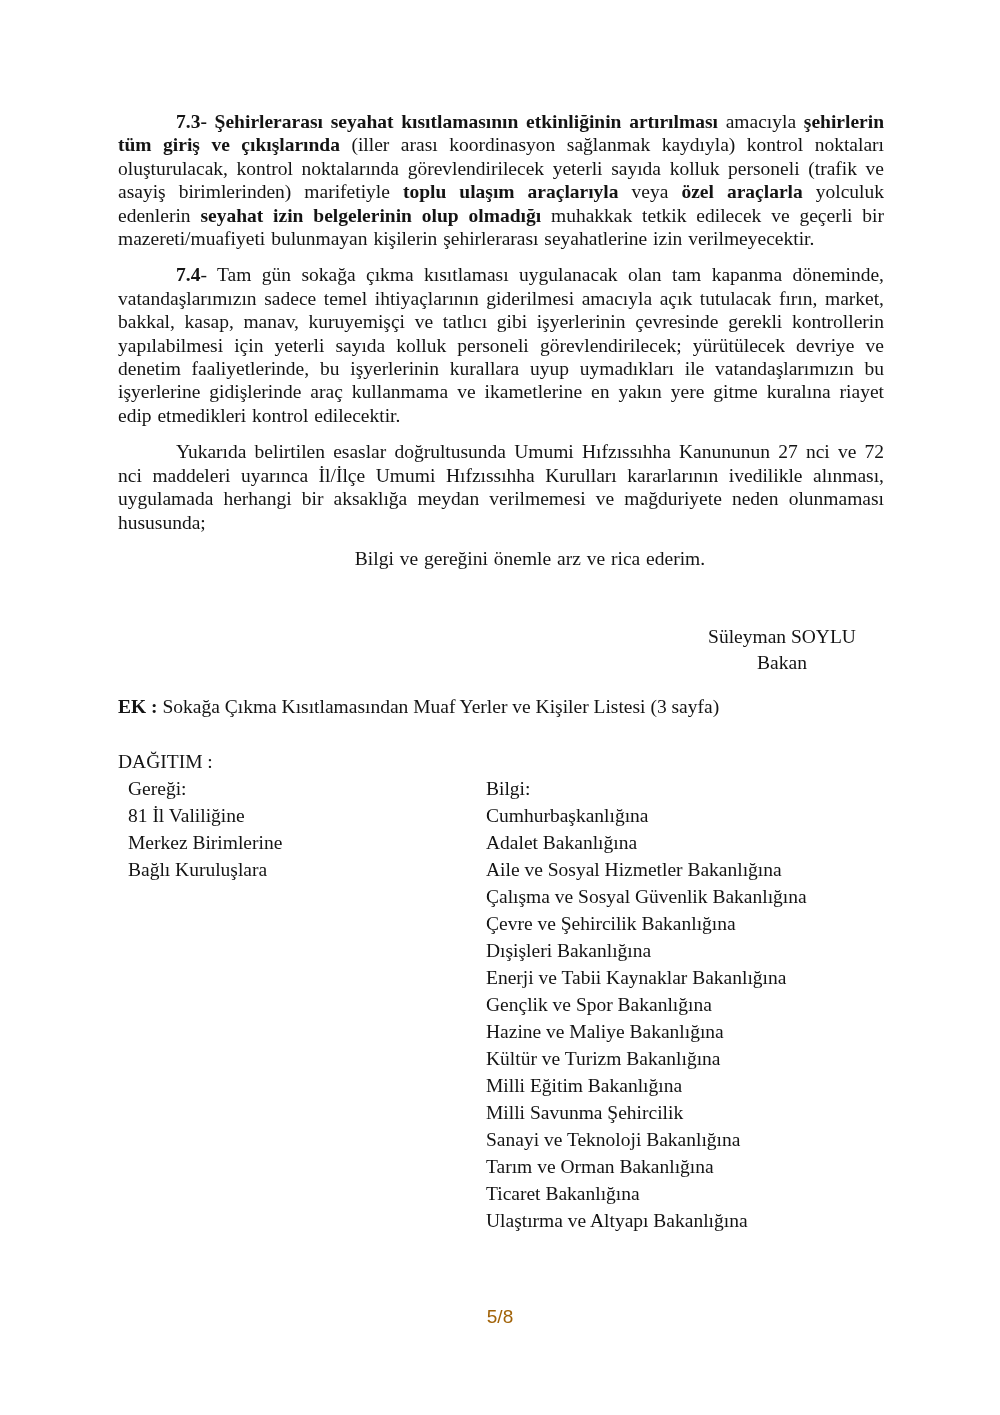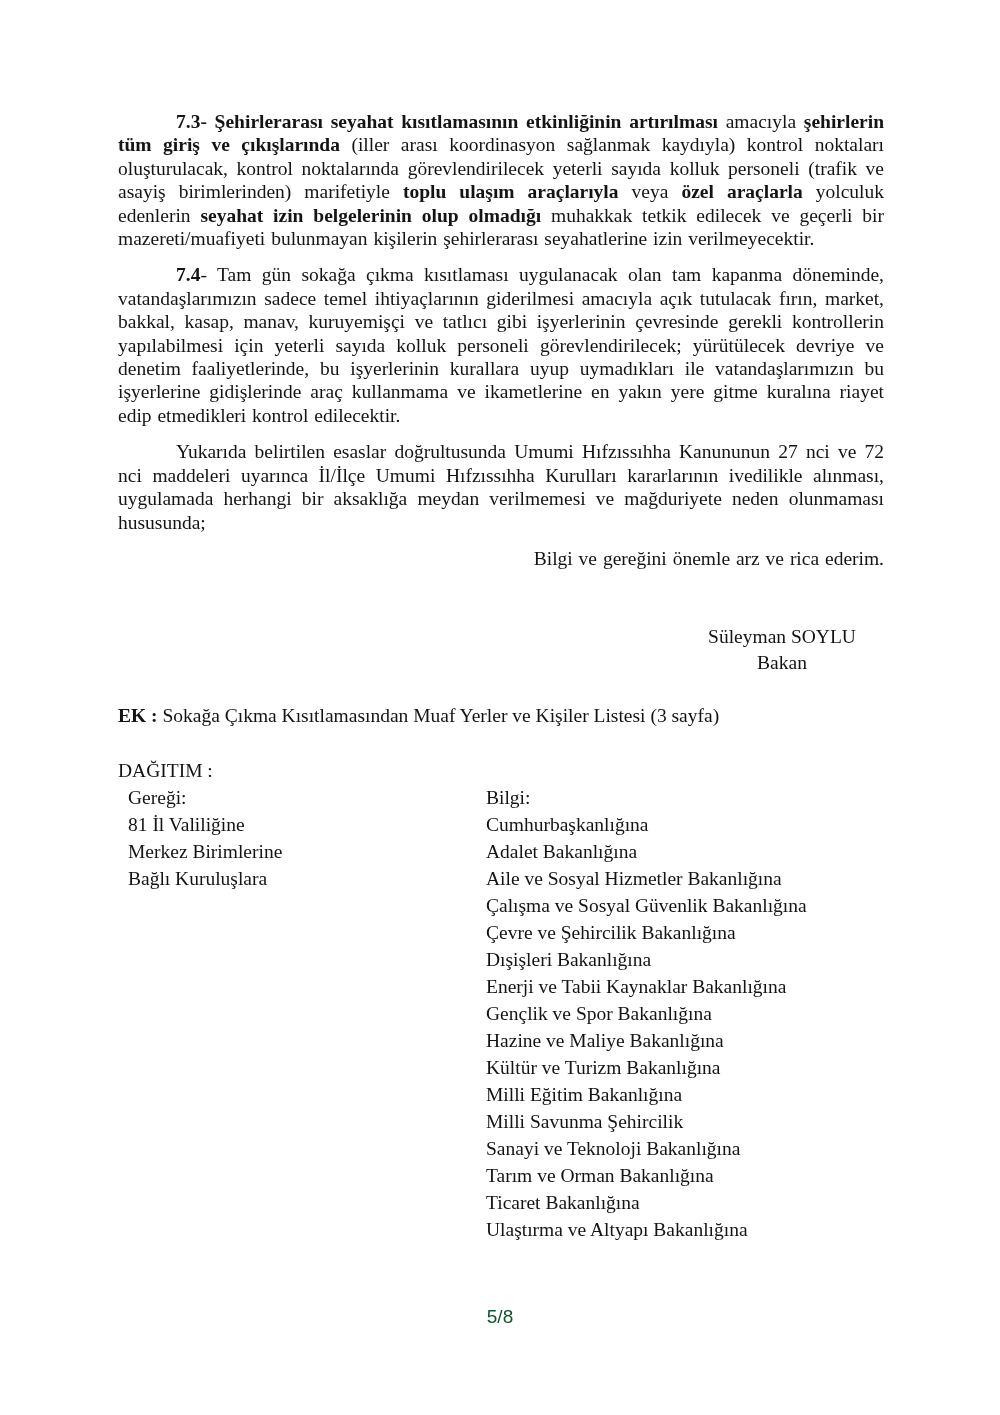--- a/index.html
+++ b/index.html
@@ -23,36 +23,36 @@
   }
   p.body-par {
     margin: 0 0 13px 0;
     font-size: 19.5px;
     line-height: 23.4px;
     text-align: justify;
     text-indent: 58px;
     word-spacing: 1px;
   }
   p.body-par.no-justify {
-    text-align: right;
+    text-align: center;
   }
   .b { font-weight: bold; }
   .signature {
     margin-top: 54px;
     margin-left: auto;
     margin-right: 0;
     width: 240px;
     position: relative;
     left: 18px;
     text-align: center;
     font-size: 19.5px;
     line-height: 26px;
   }
   .attachment {
-    margin-top: 28px;
+    margin-top: 19px;
     font-size: 19.5px;
     line-height: 23.4px;
     text-align: left;
   }
   .distribution {
     margin-top: 29px;
     font-size: 19.5px;
     line-height: 27px;
   }
   .dist-heading {
@@ -72,21 +72,21 @@
     flex: 1;
   }
   .footer {
     position: absolute;
     left: 0;
     top: 1306px;
     width: 1000px;
     text-align: center;
     font-family: "Liberation Sans", sans-serif;
     font-size: 19px;
-    color: #14532d;
+    color: #a16207;
   }
 </style>
 </head>
 <body>
 
 <div class="doc">
 
   <p class="body-par"><span class="b">7.3- Şehirlerarası seyahat kısıtlamasının etkinliğinin artırılması</span><span> amacıyla </span><span class="b">şehirlerin tüm giriş ve çıkışlarında</span><span> (iller arası koordinasyon sağlanmak kaydıyla) kontrol noktaları oluşturulacak, kontrol noktalarında görevlendirilecek yeterli sayıda kolluk personeli (trafik ve asayiş birimlerinden) marifetiyle </span><span class="b">toplu ulaşım araçlarıyla</span><span> veya </span><span class="b">özel araçlarla</span><span> yolculuk edenlerin </span><span class="b">seyahat izin belgelerinin olup olmadığı</span><span> muhakkak tetkik edilecek ve geçerli bir mazereti/muafiyeti bulunmayan kişilerin şehirlerarası seyahatlerine izin verilmeyecektir.</span></p>
 
   <p class="body-par"><span class="b">7.4</span><span>- Tam gün sokağa çıkma kısıtlaması uygulanacak olan tam kapanma döneminde, vatandaşlarımızın sadece temel ihtiyaçlarının giderilmesi amacıyla açık tutulacak fırın, market, bakkal, kasap, manav, kuruyemişçi ve tatlıcı gibi işyerlerinin çevresinde gerekli kontrollerin yapılabilmesi için yeterli sayıda kolluk personeli görevlendirilecek; yürütülecek devriye ve denetim faaliyetlerinde, bu işyerlerinin kurallara uyup uymadıkları ile vatandaşlarımızın bu işyerlerine gidişlerinde araç kullanmama ve ikametlerine en yakın yere gitme kuralına riayet edip etmedikleri kontrol edilecektir.</span></p>

